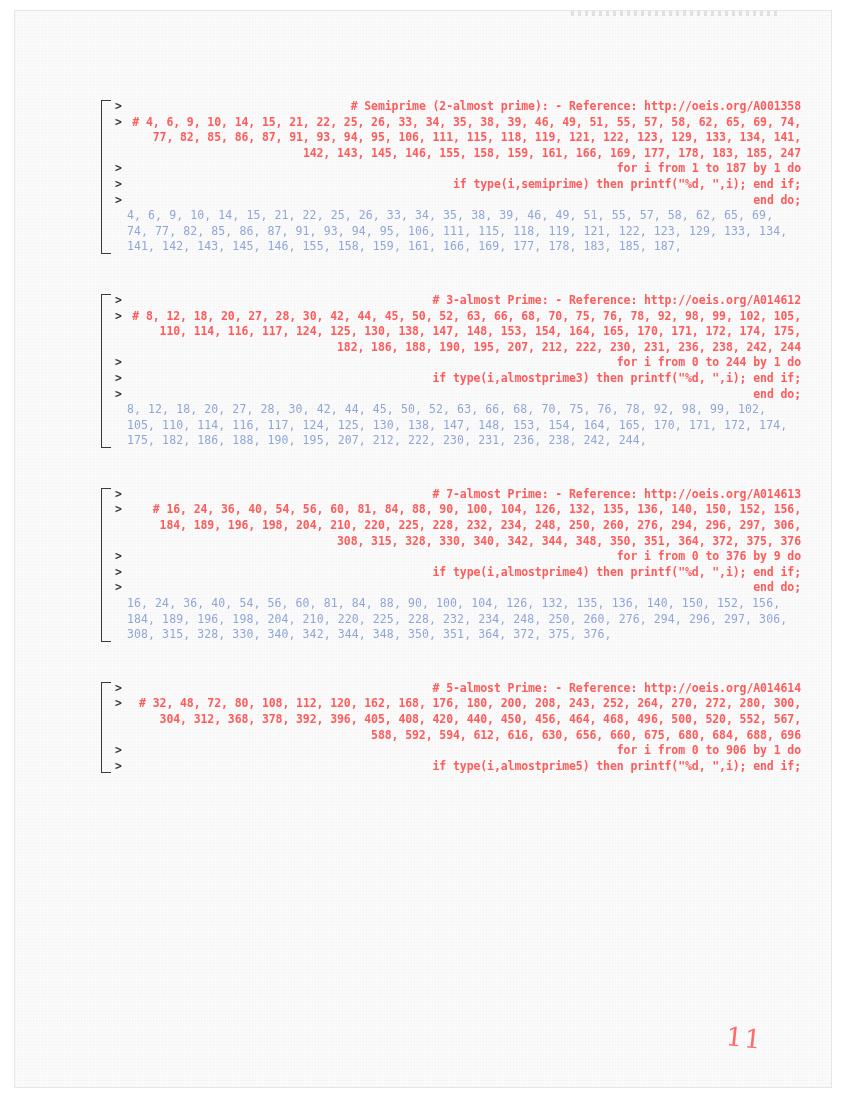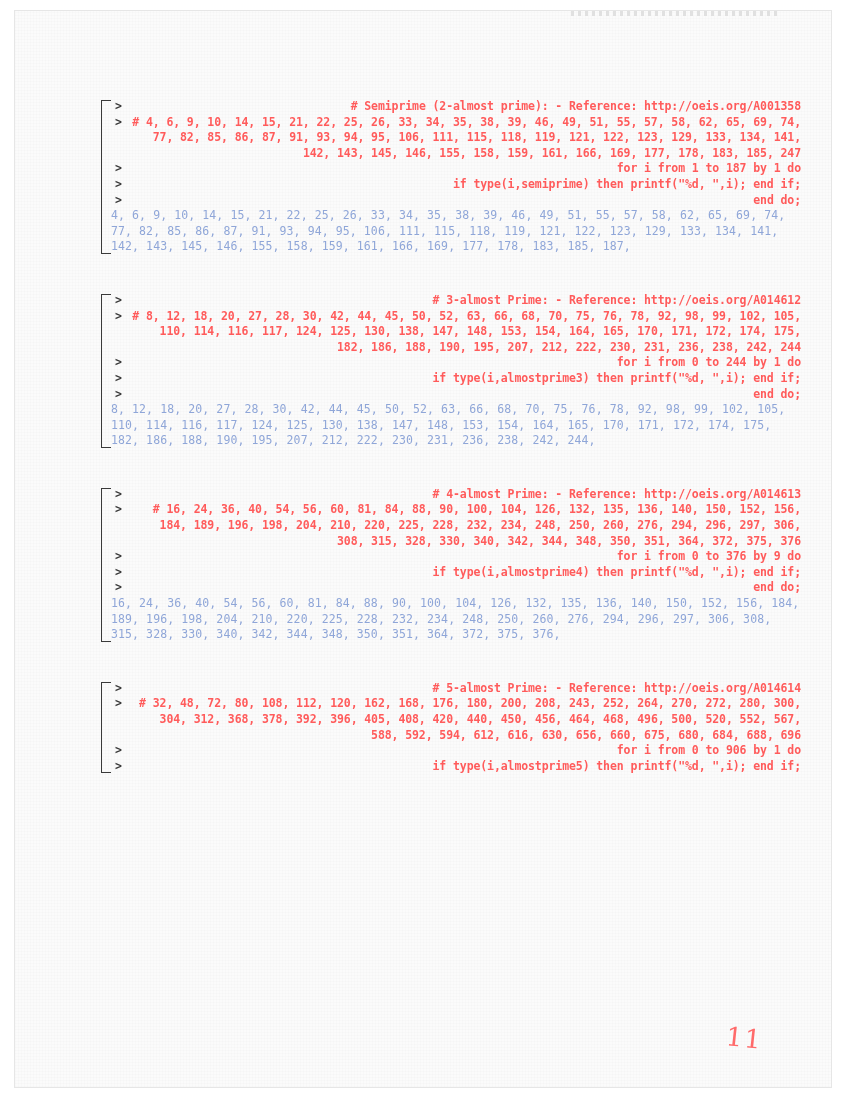--- a/index.html
+++ b/index.html
@@ -97,21 +97,21 @@
   .code.indent { padding-left: 22px; }
 
   .output {
     color: #8fa6d8;
     font-weight: normal;
     flex: 1 1 auto;
     letter-spacing: 0.1px;
   }
 
   .out-lines {
-    margin-left: 10px;
+    margin-left: 26px;
   }
 
   .page-number {
     position: absolute;
     right: 68px;
     bottom: 34px;
     color: #ff6a6a;
     font-family: "DejaVu Serif", serif;
     font-size: 26px;
     transform: rotate(6deg);
@@ -187,21 +187,21 @@
           <span class="output">8, 12, 18, 20, 27, 28, 30, 42, 44, 45, 50, 52, 63, 66, 68, 70, 75, 76, 78, 92, 98, 99, 102, 105, 110, 114, 116, 117, 124, 125, 130, 138, 147, 148, 153, 154, 164, 165, 170, 171, 172, 174, 175, 182, 186, 188, 190, 195, 207, 212, 222, 230, 231, 236, 238, 242, 244,</span>
         </div>
       </div>
     </div>
 
     <div class="block">
       <div class="bracket"></div>
       <div class="lines">
         <div class="line">
           <span class="prompt">&gt;</span>
-          <span class="code"># 4-almost Prime: - Reference: http://oeis.org/A014613</span>
+          <span class="code"># 7-almost Prime: - Reference: http://oeis.org/A014613</span>
         </div>
         <div class="line">
           <span class="prompt">&gt;</span>
           <span class="code"># 16, 24, 36, 40, 54, 56, 60, 81, 84, 88, 90, 100, 104, 126, 132, 135, 136, 140, 150, 152, 156, 184, 189, 196, 198, 204, 210, 220, 225, 228, 232, 234, 248, 250, 260, 276, 294, 296, 297, 306, 308, 315, 328, 330, 340, 342, 344, 348, 350, 351, 364, 372, 375, 376</span>
         </div>
         <div class="line">
           <span class="prompt">&gt;</span>
           <span class="code">for i from 0 to 376 by 9 do</span>
         </div>
         <div class="line">

